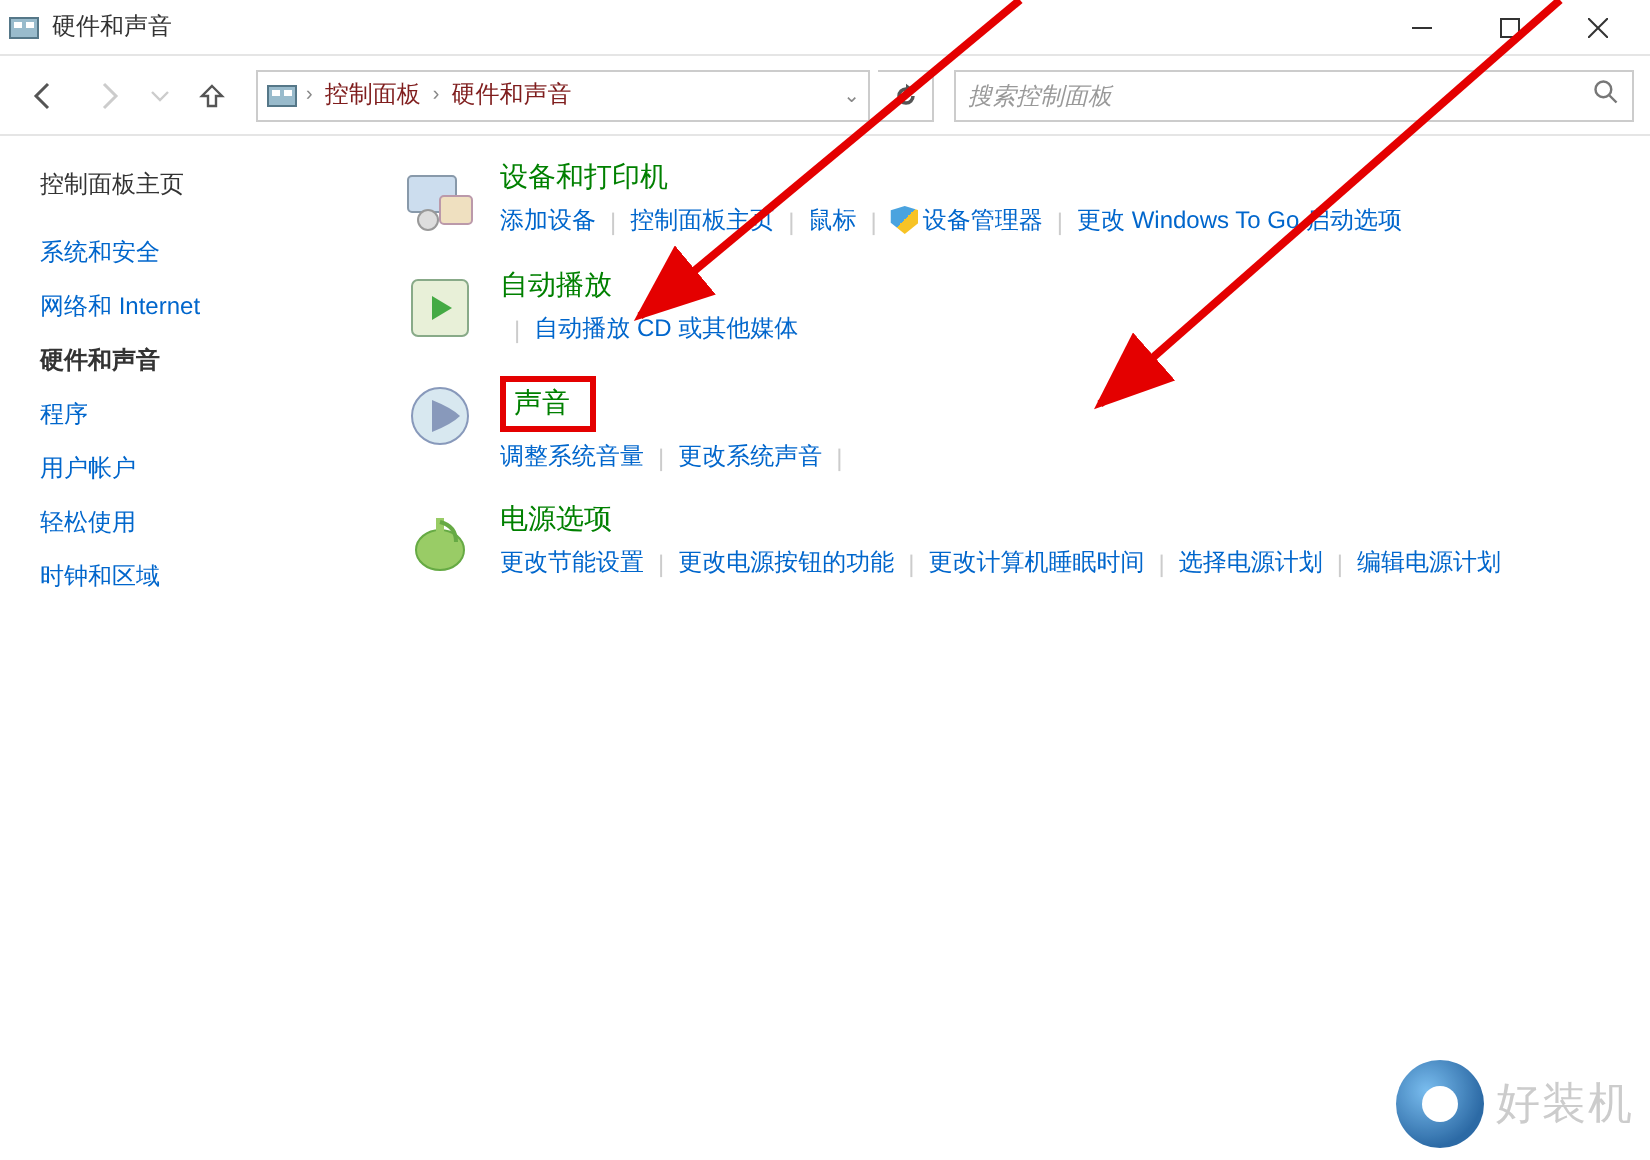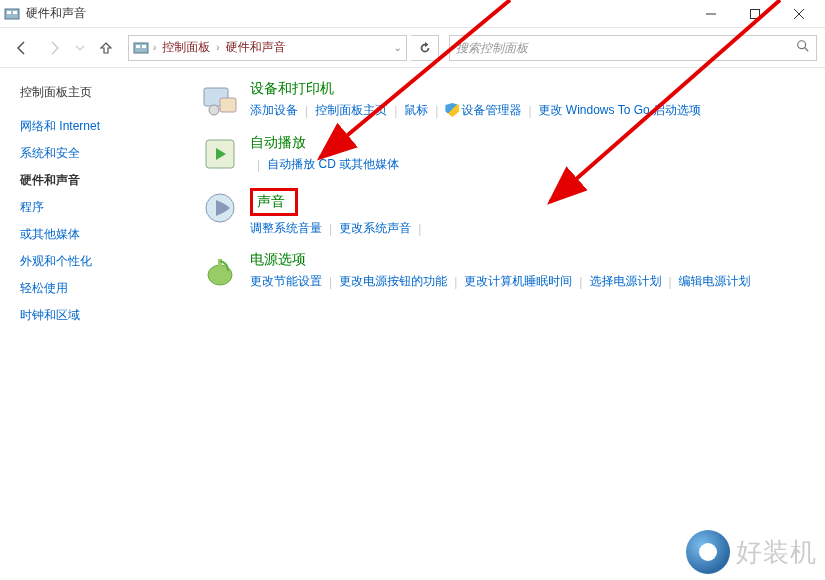--- a/index.html
+++ b/index.html
@@ -42,21 +42,21 @@
   padding: 0 4px;
   gap: 2px;
 }
 .breadcrumb .bcicon { width: 16px; height: 16px; }
 .breadcrumb .bcsep { color: #888; font-size: 10px; padding: 0 2px; }
 .breadcrumb .bcitem { font-size: 12px; color: #7f1d1d; padding: 0 2px; }
 .breadcrumb .spacer { flex: 1; }
 .breadcrumb .bcdrop { color: #888; font-size: 10px; }
 .refresh { width: 28px; height: 26px; border: 1px solid #ccc; border-left: none; display: flex; align-items: center; justify-content: center; color: #555; }
 .search {
-  width: 368px;
+  width: 340px;
   height: 26px;
   border: 1px solid #ccc;
   margin-left: 6px;
   display: flex;
   align-items: center;
   padding: 0 6px;
 }
 .search input { border: none; outline: none; flex: 1; font-size: 12px; color: #333; font-style: italic; }
 .search input::placeholder { color: #999; font-style: italic; }
 .search .sicon { color: #777; }
@@ -137,21 +137,21 @@
   opacity: 0.92;
 }
 .watermark .wmicon {
   width: 44px; height: 44px; border-radius: 50%;
   background: radial-gradient(circle at 35% 35%, #6fb8ee, #1b5e9e 70%);
   display: flex; align-items: center; justify-content: center;
 }
 .watermark .wmicon::after {
   content: ''; width: 18px; height: 18px; border-radius: 50%; background: #fff;
 }
-.watermark .wmtext { font-size: 26px; color: #c8c8c8; font-weight: 300; letter-spacing: 1px; }
+.watermark .wmtext { font-size: 22px; color: #c8c8c8; font-weight: 300; letter-spacing: 1px; }
 </style>
 </head>
 <body>
 
 <div class="titlebar">
   <svg class="icon" viewBox="0 0 16 16">
       <rect x="1" y="3" width="14" height="10" fill="#9bc" stroke="#578" stroke-width="1"></rect>
       <rect x="3" y="5" width="4" height="3" fill="#fff"></rect>
       <rect x="9" y="5" width="4" height="3" fill="#fff"></rect>
     </svg>
@@ -221,26 +221,25 @@
           <line x1="10" y1="10" x2="14" y2="14" stroke="#777" stroke-width="1.4"></line>
         </svg>
     </span>
   </div>
 </div>
 
 <div class="content">
   <div class="sidebar">
     <div class="heading">控制面板主页</div>
     <div id="sidebar-items">
+        <a class="navlink">系统和安全</a>
         <a class="navlink">网络和 Internet</a>
-        <a class="navlink">系统和安全</a>
         <a class="navlink current">硬件和声音</a>
         <a class="navlink">程序</a>
-        <a class="navlink">或其他媒体</a>
-        <a class="navlink">外观和个性化</a>
+        <a class="navlink">用户帐户</a>
         <a class="navlink">轻松使用</a>
         <a class="navlink">时钟和区域</a>
       </div>
   </div>
   <div class="main" id="main-panel">
       <div class="category">
         <div class="caticon"><svg viewBox="0 0 40 40">
             <rect x="4" y="8" width="24" height="18" rx="2" fill="#cde" stroke="#89a"></rect>
             <rect x="20" y="18" width="16" height="14" rx="2" fill="#efe0c0" stroke="#b9a"></rect>
             <circle cx="14" cy="30" r="5" fill="#ddd" stroke="#999"></circle>

